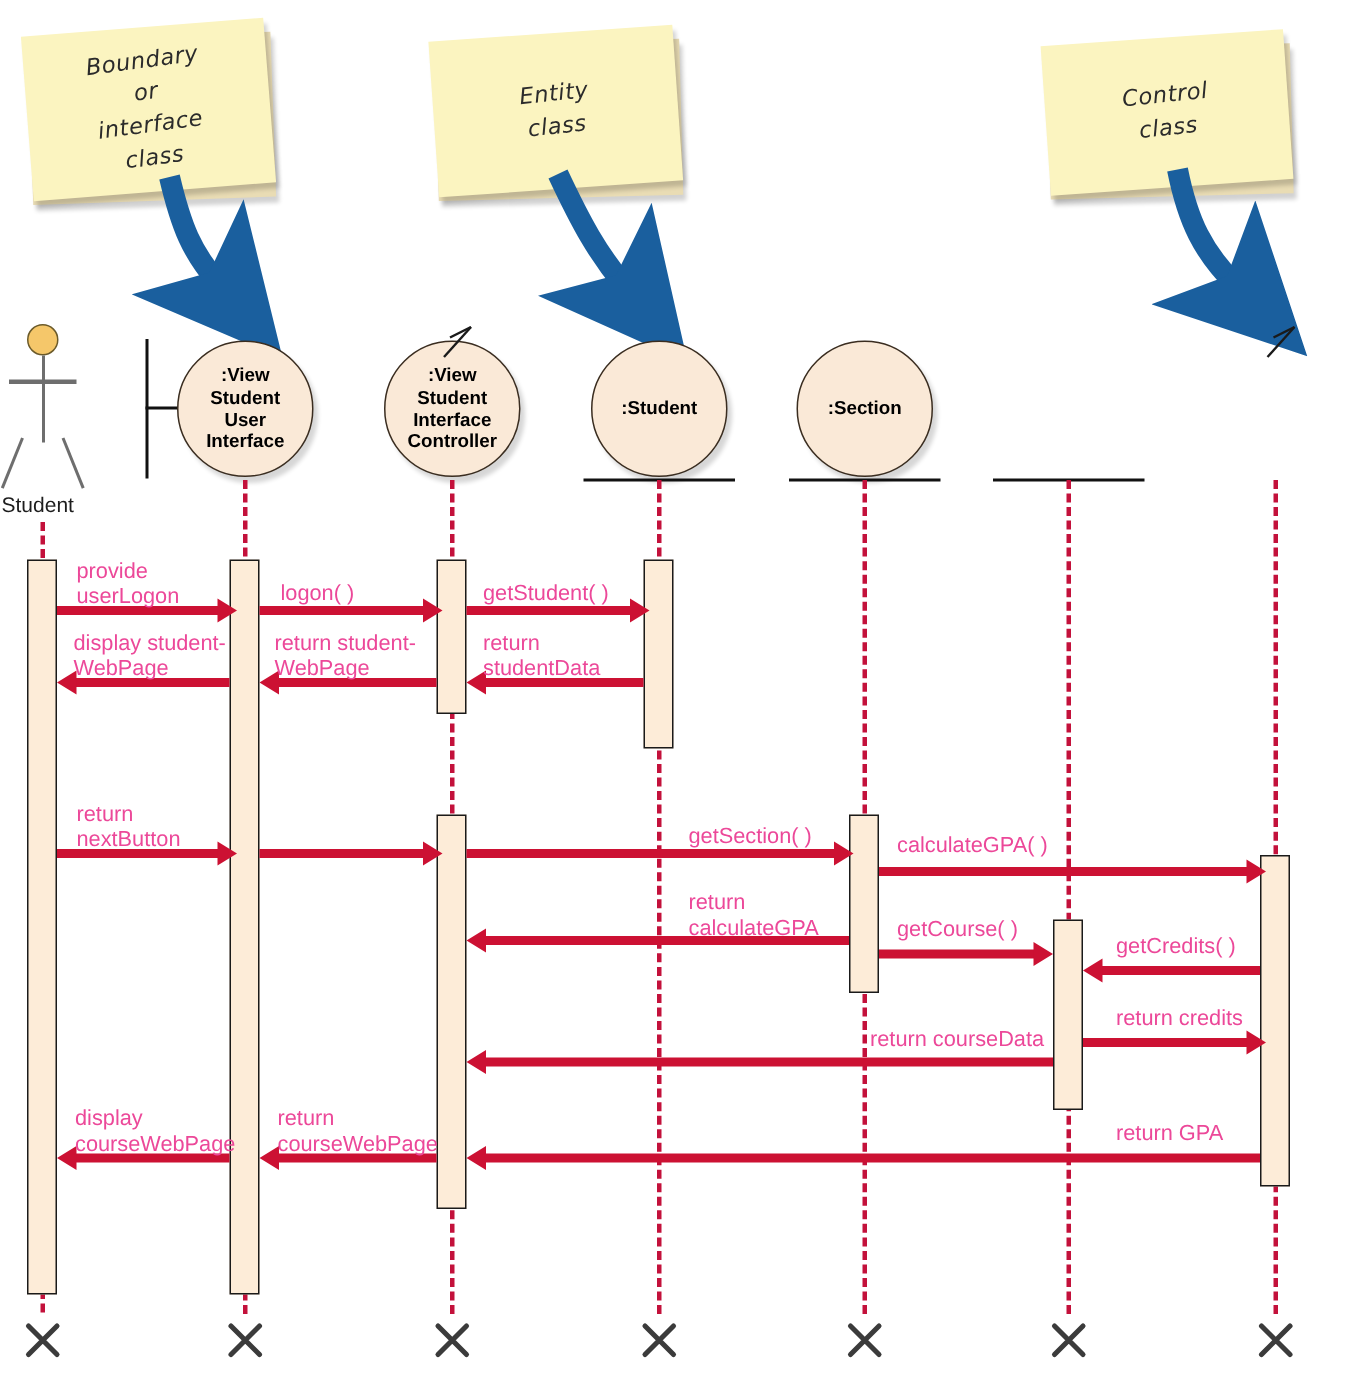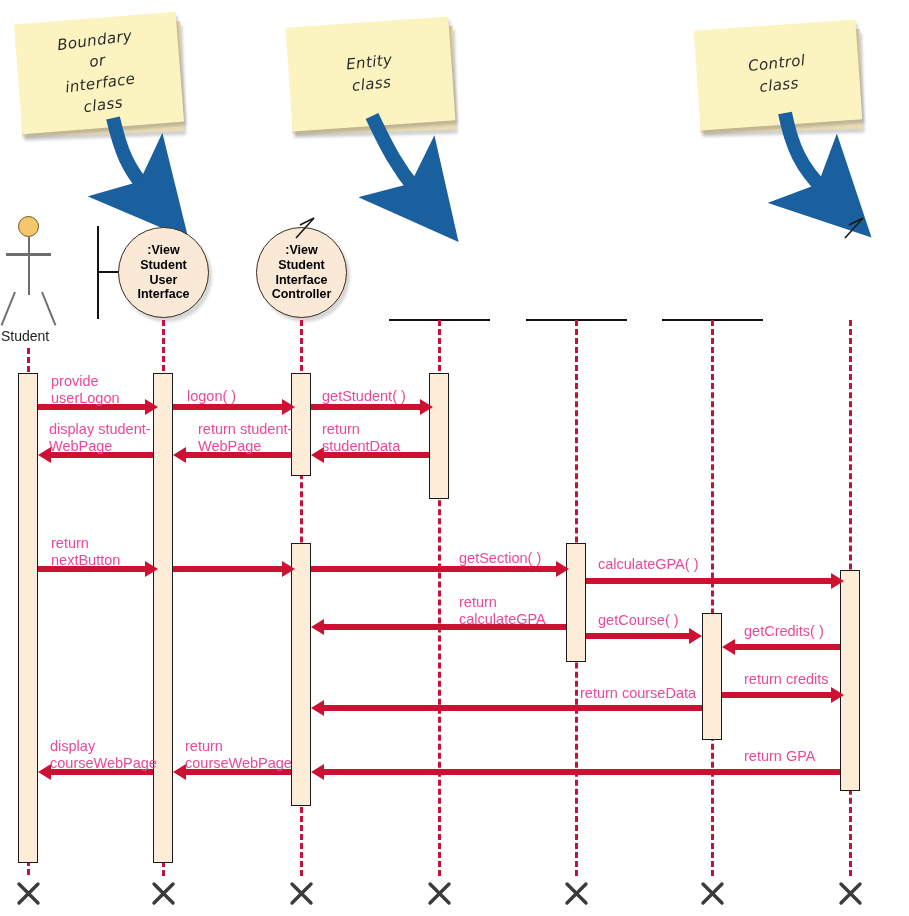--- a/index.html
+++ b/index.html
@@ -143,22 +143,34 @@
       <span>Student</span>
       <span>Interface</span>
       <span>Controller</span>
     </div>
   </div>
   <svg class="ctrl-tick" width="40" height="36" style="left:290px;top:212px;">
     <path d="M6,26 L24,6" stroke="#1a1a1a" stroke-width="1.6" fill="none"></path>
     <path d="M24,6 L10,13" stroke="#1a1a1a" stroke-width="1.6" fill="none"></path>
   </svg>
 
+  <div class="cls" style="left:394px;top:227px;width:91px;height:91px;">
+    <div class="disc"></div>
+    <div class="lbl">
+      <span>:Student</span>
+    </div>
+  </div>
   <div class="ent-line" style="left:389px;top:319px;width:101px;"></div>
 
+  <div class="cls" style="left:531px;top:227px;width:91px;height:91px;">
+    <div class="disc"></div>
+    <div class="lbl">
+      <span>:Section</span>
+    </div>
+  </div>
   <div class="ent-line" style="left:526px;top:319px;width:101px;"></div>
 
   <div class="ent-line" style="left:662px;top:319px;width:101px;"></div>
 
   <svg class="ctrl-tick" width="40" height="36" style="left:839px;top:212px;">
     <path d="M6,26 L24,6" stroke="#1a1a1a" stroke-width="1.6" fill="none"></path>
     <path d="M24,6 L10,13" stroke="#1a1a1a" stroke-width="1.6" fill="none"></path>
   </svg>
 
   <div class="lifeline" style="left:27px;top:348px;height:527px;"></div>
@@ -211,21 +223,21 @@
 
   <div class="msg" style="left:322px;top:452px;width:107px;"></div>
   <div class="head-l" style="left:311px;top:447px;"></div>
   <div class="mlabel" style="left:322px;top:421px;">
     <div>return</div>
     <div>studentData</div>
   </div>
 
   <div class="msg" style="left:184px;top:452px;width:107px;"></div>
   <div class="head-l" style="left:173px;top:447px;"></div>
-  <div class="mlabel" style="left:198px;top:421px;">
+  <div class="mlabel" style="left:183px;top:421px;">
     <div>return student-</div>
     <div>WebPage</div>
   </div>
 
   <div class="msg" style="left:49px;top:452px;width:104px;"></div>
   <div class="head-l" style="left:38px;top:447px;"></div>
   <div class="mlabel" style="left:49px;top:421px;">
     <div>display student-</div>
     <div>WebPage</div>
   </div>

